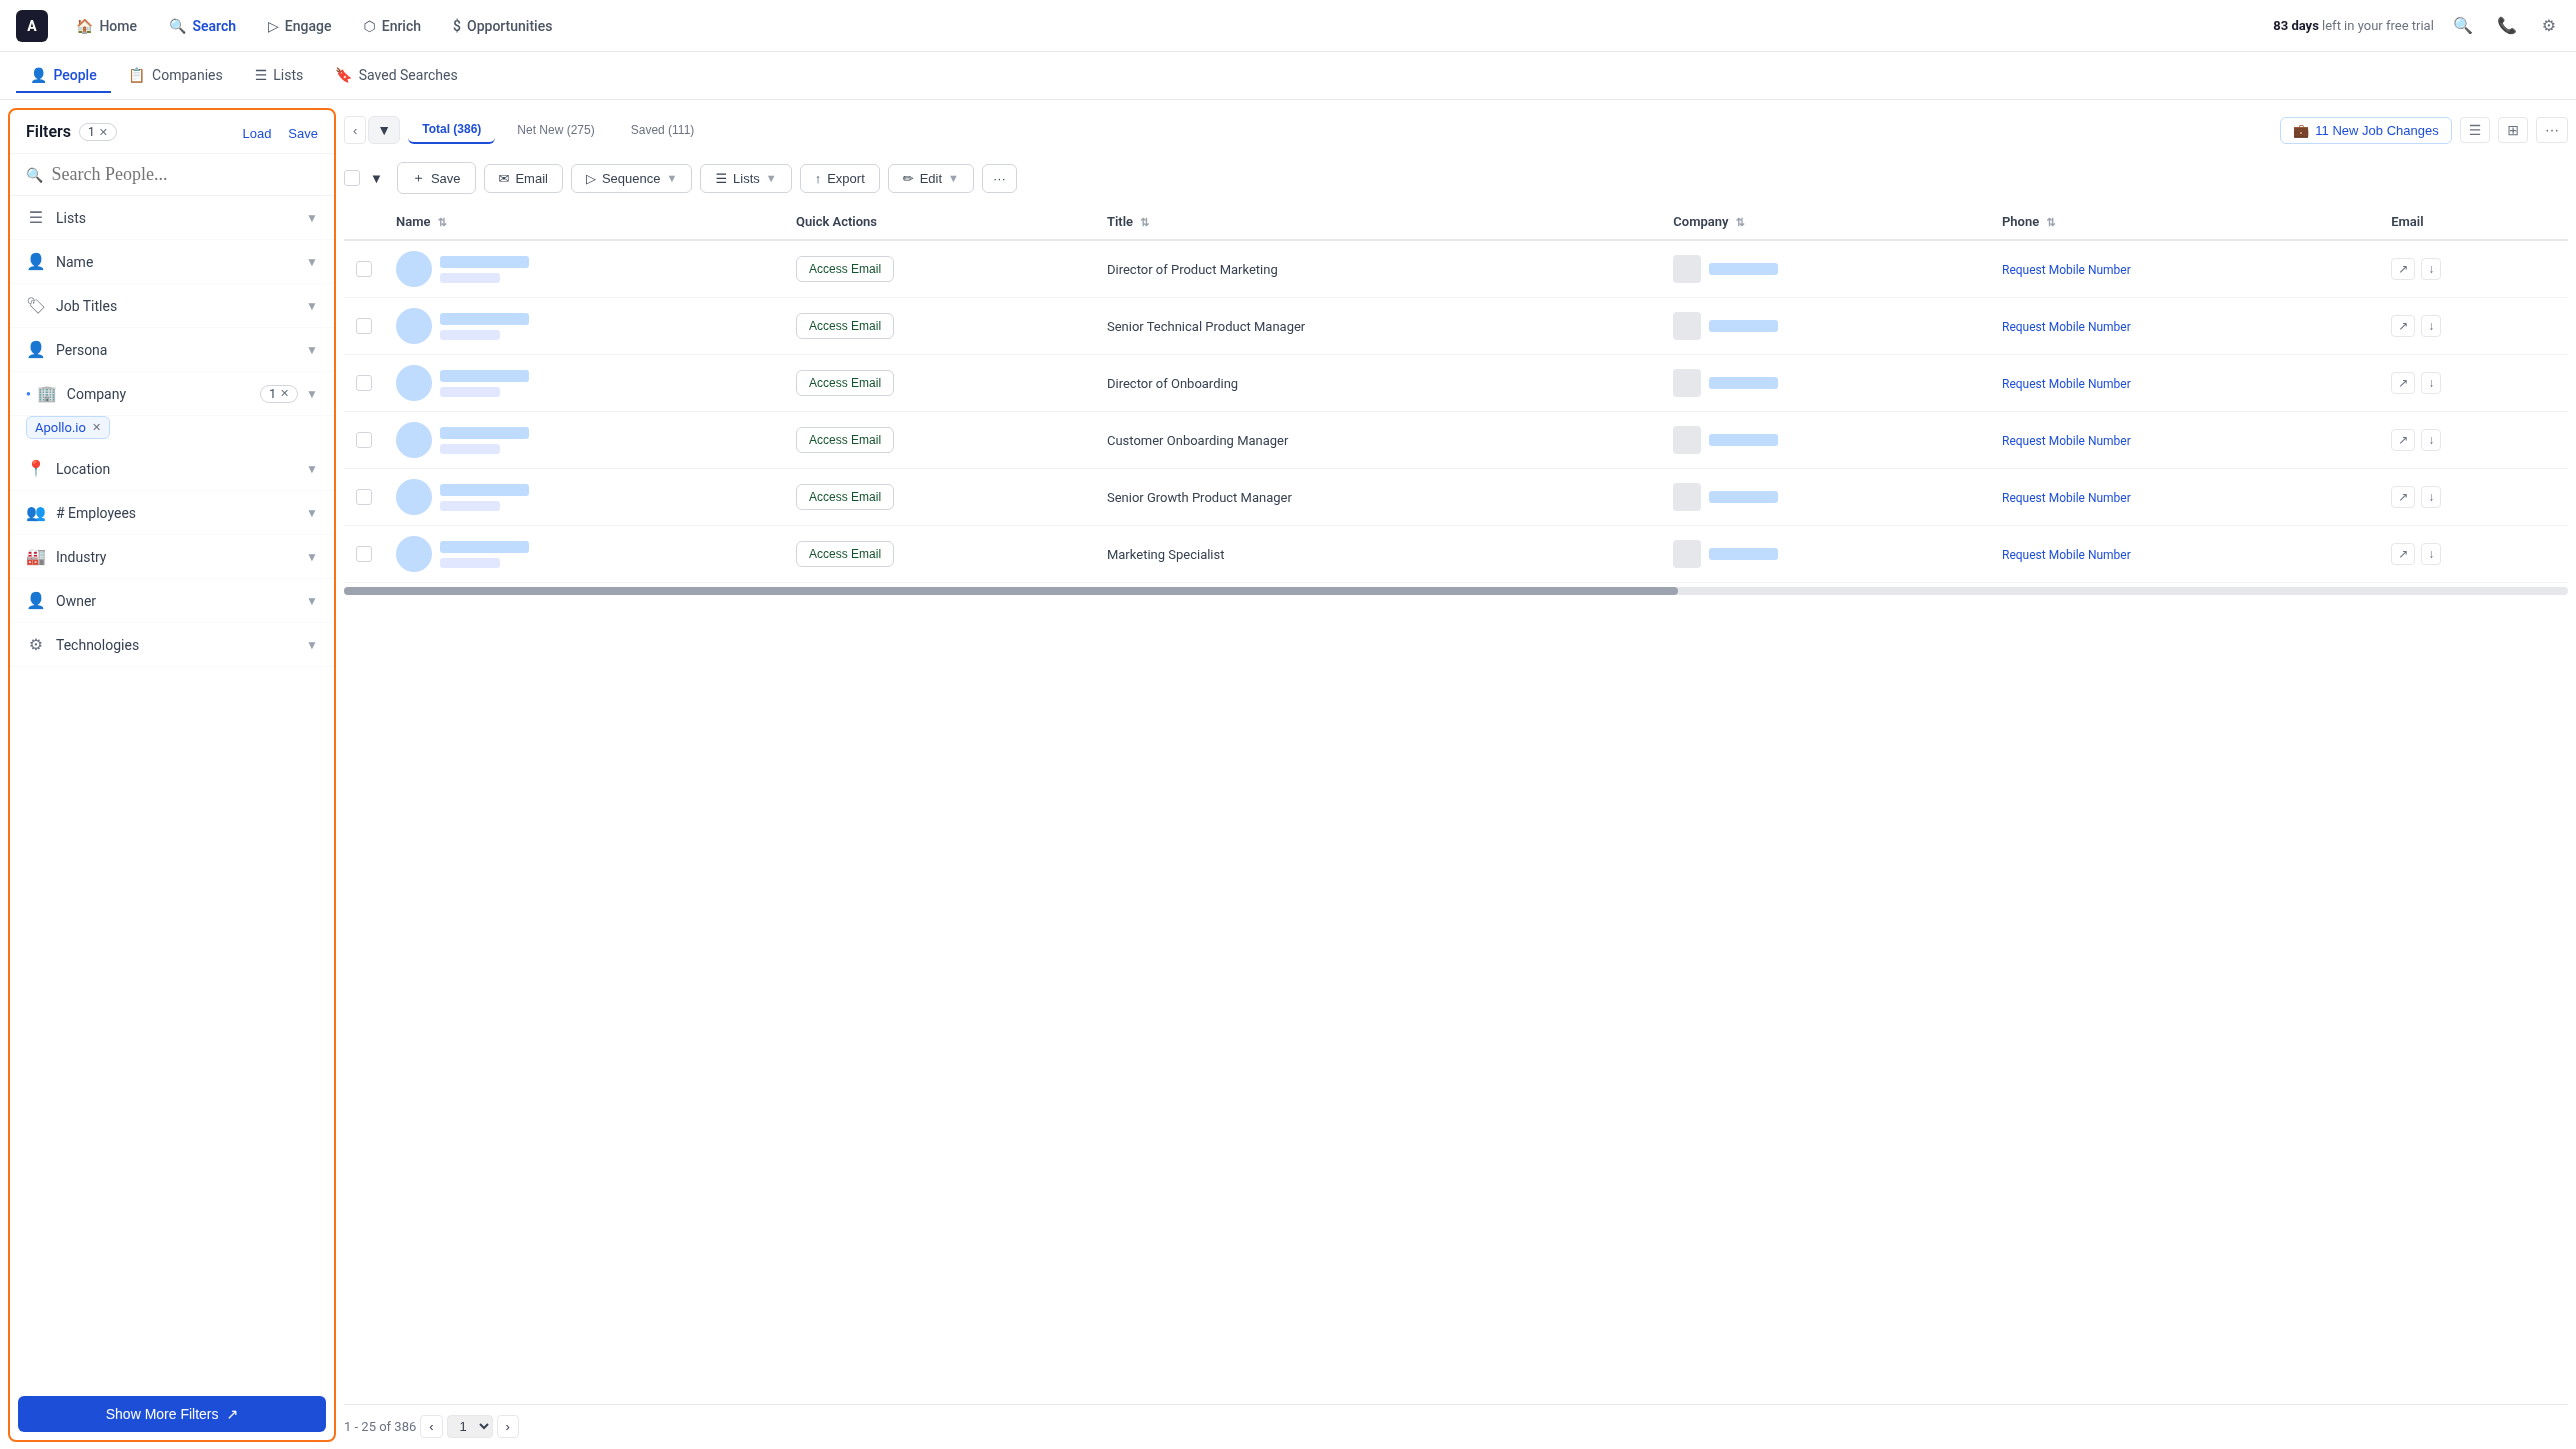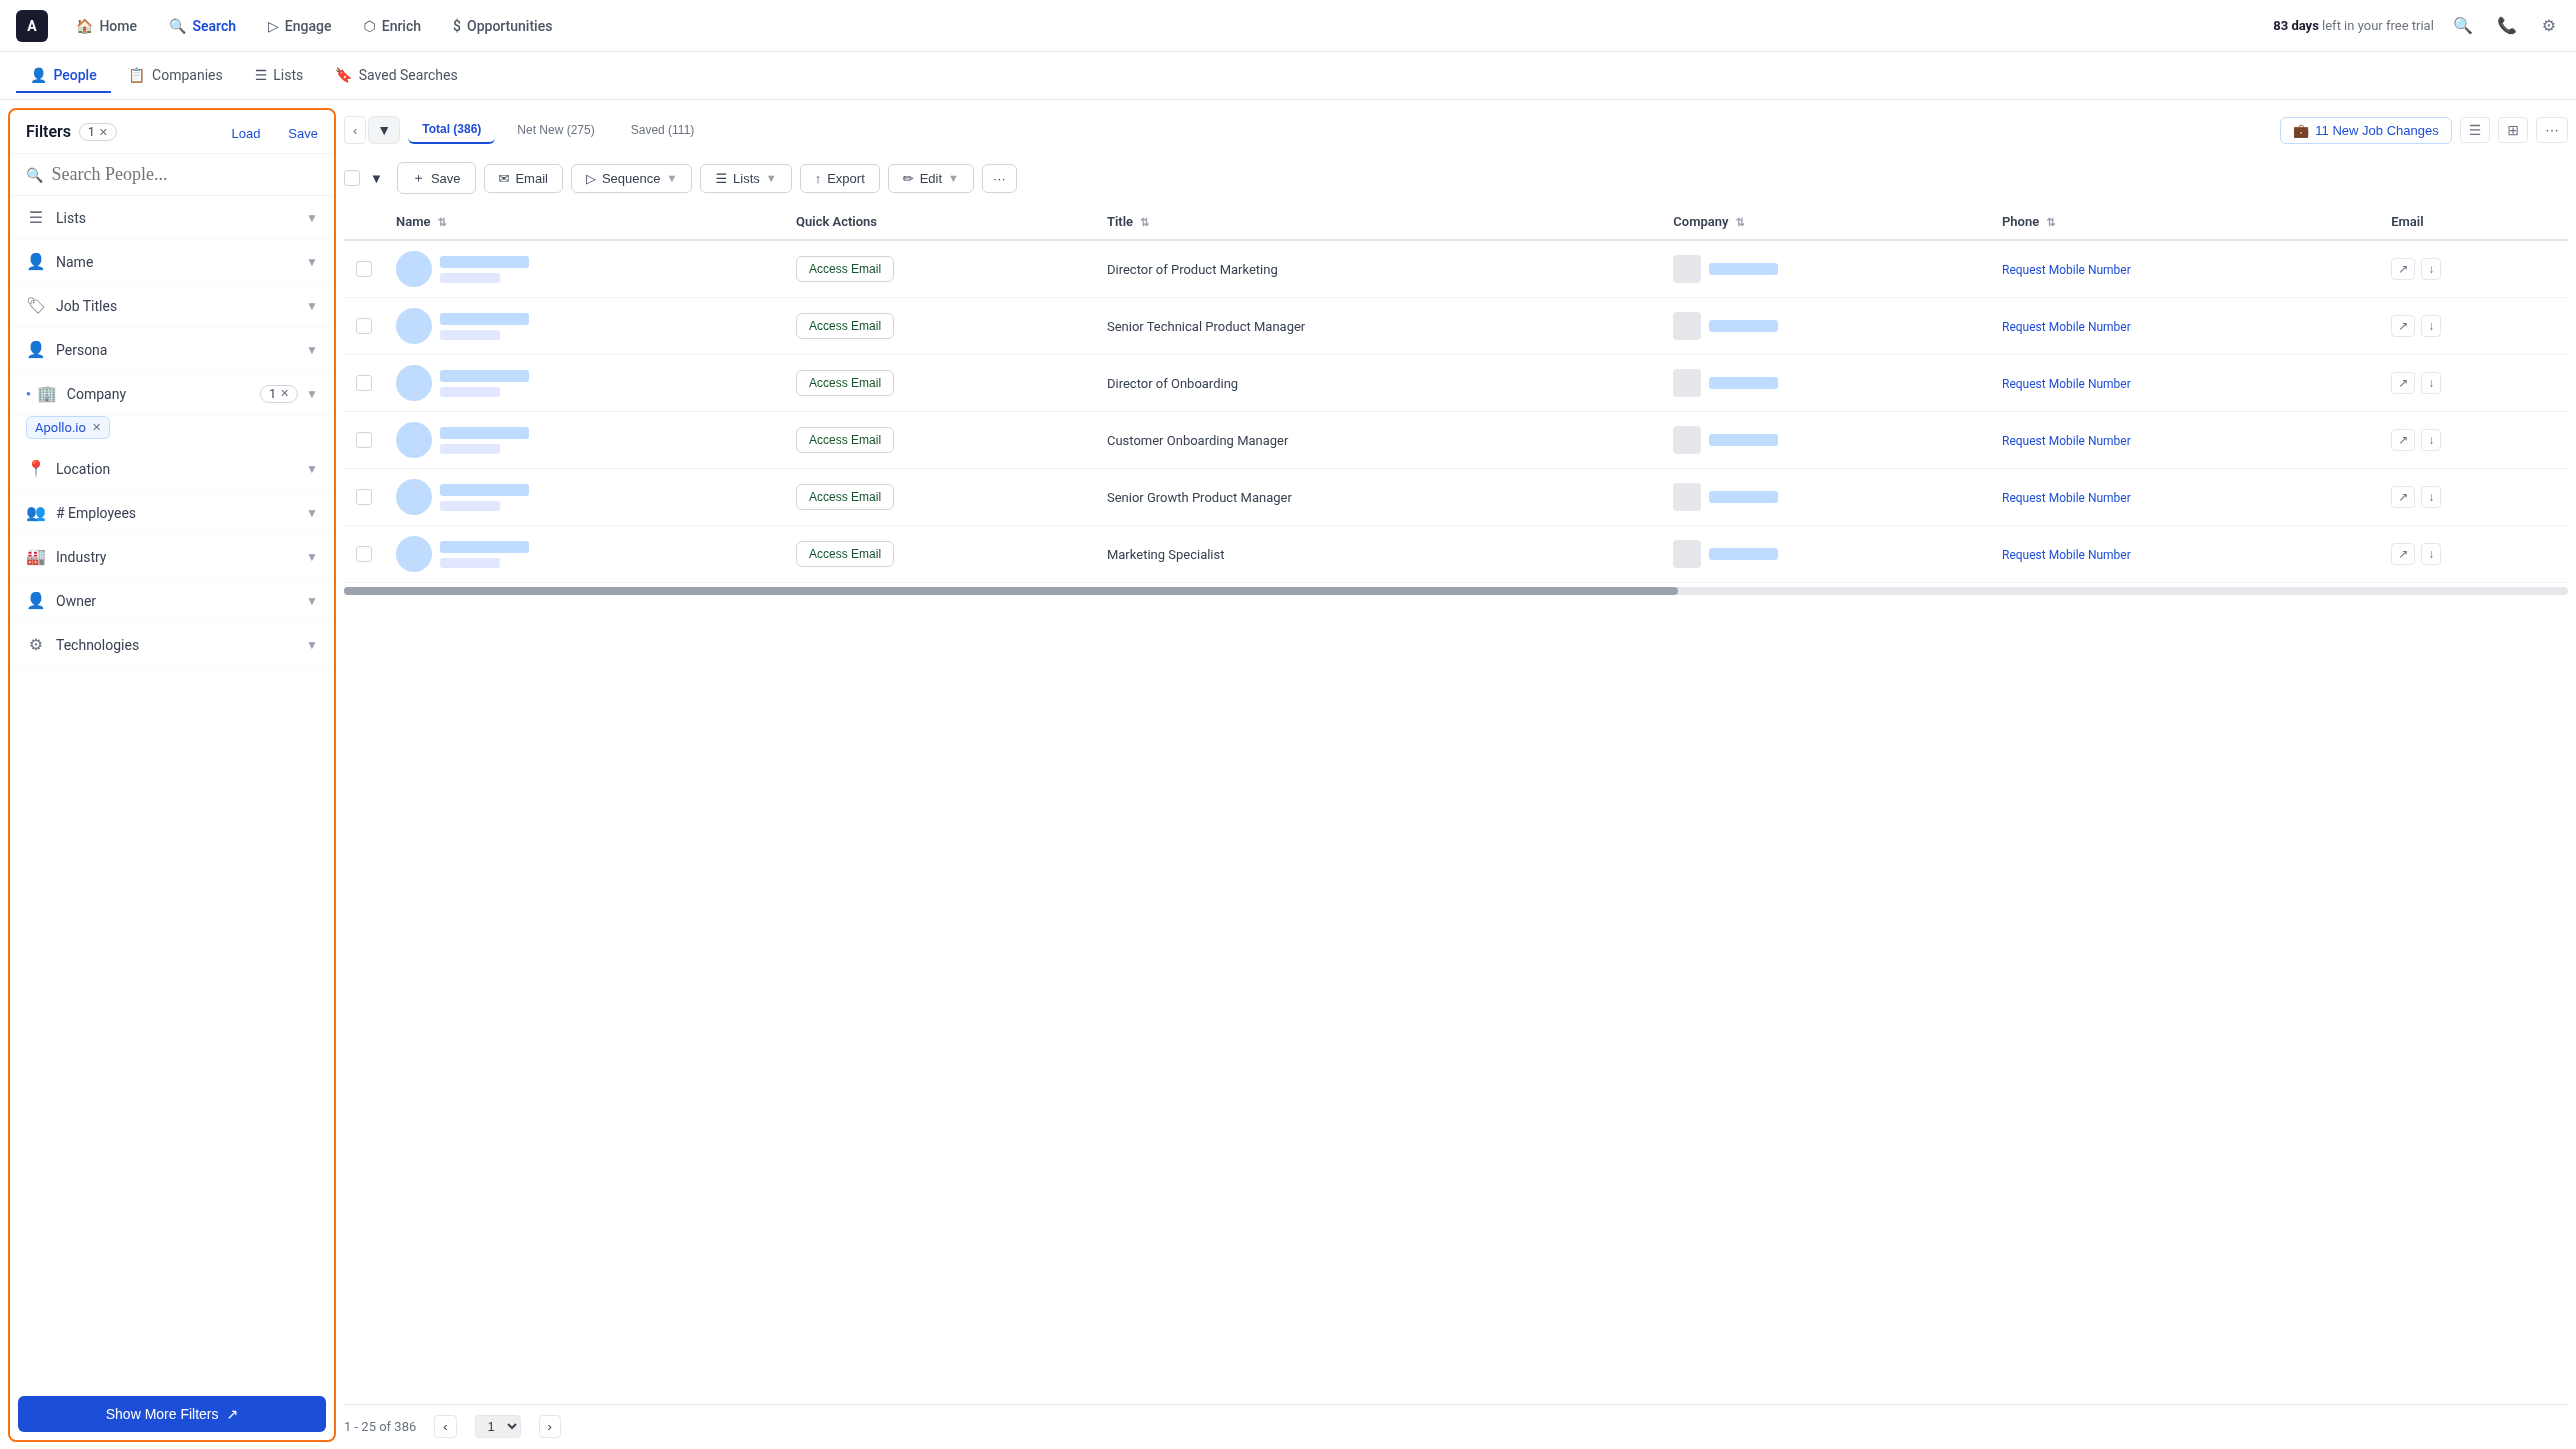--- a/index.html
+++ b/index.html
@@ -55,21 +55,21 @@
       display: flex; align-items: flex-end; padding: 12px 16px;
       border-bottom: 1px solid #f3f4f6; gap: 8px;
     }
     .filters-title { font-size: 16px; font-weight: 600; color: #111827; }
     .filter-badge {
       background: #fff; border: 1px solid #d1d5db;
       border-radius: 12px; padding: 1px 8px; font-size: 12px;
       color: #374151; display: flex; align-items: center; gap: 4px;
     }
     .filter-badge-x { cursor: pointer; color: #6b7280; font-size: 11px; }
-    .filters-actions { margin-left: auto; display: flex; gap: 28px; }
+    .filters-actions { margin-left: auto; display: flex; gap: 17px; }
     .filter-action-btn {
       background: none; border: none; cursor: pointer;
       color: #1d4ed8; font-size: 13px; font-weight: 500;
     }
 
     .search-filter-input {
       display: flex; align-items: center; gap: 8px;
       padding: 10px 16px; border-bottom: 1px solid #f3f4f6;
     }
     .search-filter-input input {
@@ -190,21 +190,21 @@
 
     .email-actions { display: flex; gap: 6px; align-items: center; }
     .email-icon-btn {
       background: none; border: 1px solid #e5e7eb;
       border-radius: 4px; padding: 3px 6px; cursor: pointer;
       color: #6b7280; font-size: 12px;
     }
 
     
     .pagination-bar {
-      display: flex; align-items: center; gap: 18px;
+      display: flex; align-items: center; gap: 4px;
       padding: 10px 0 4px 0; font-size: 13px; color: #6b7280;
       border-top: 1px solid #e5e7eb; margin-top: 4px;
     }
     .page-nav-btn {
       background: none; border: 1px solid #e5e7eb;
       border-radius: 4px; padding: 3px 8px; cursor: pointer;
       color: #374151; font-size: 13px;
     }
     .page-select {
       border: 1px solid #e5e7eb; border-radius: 4px;

